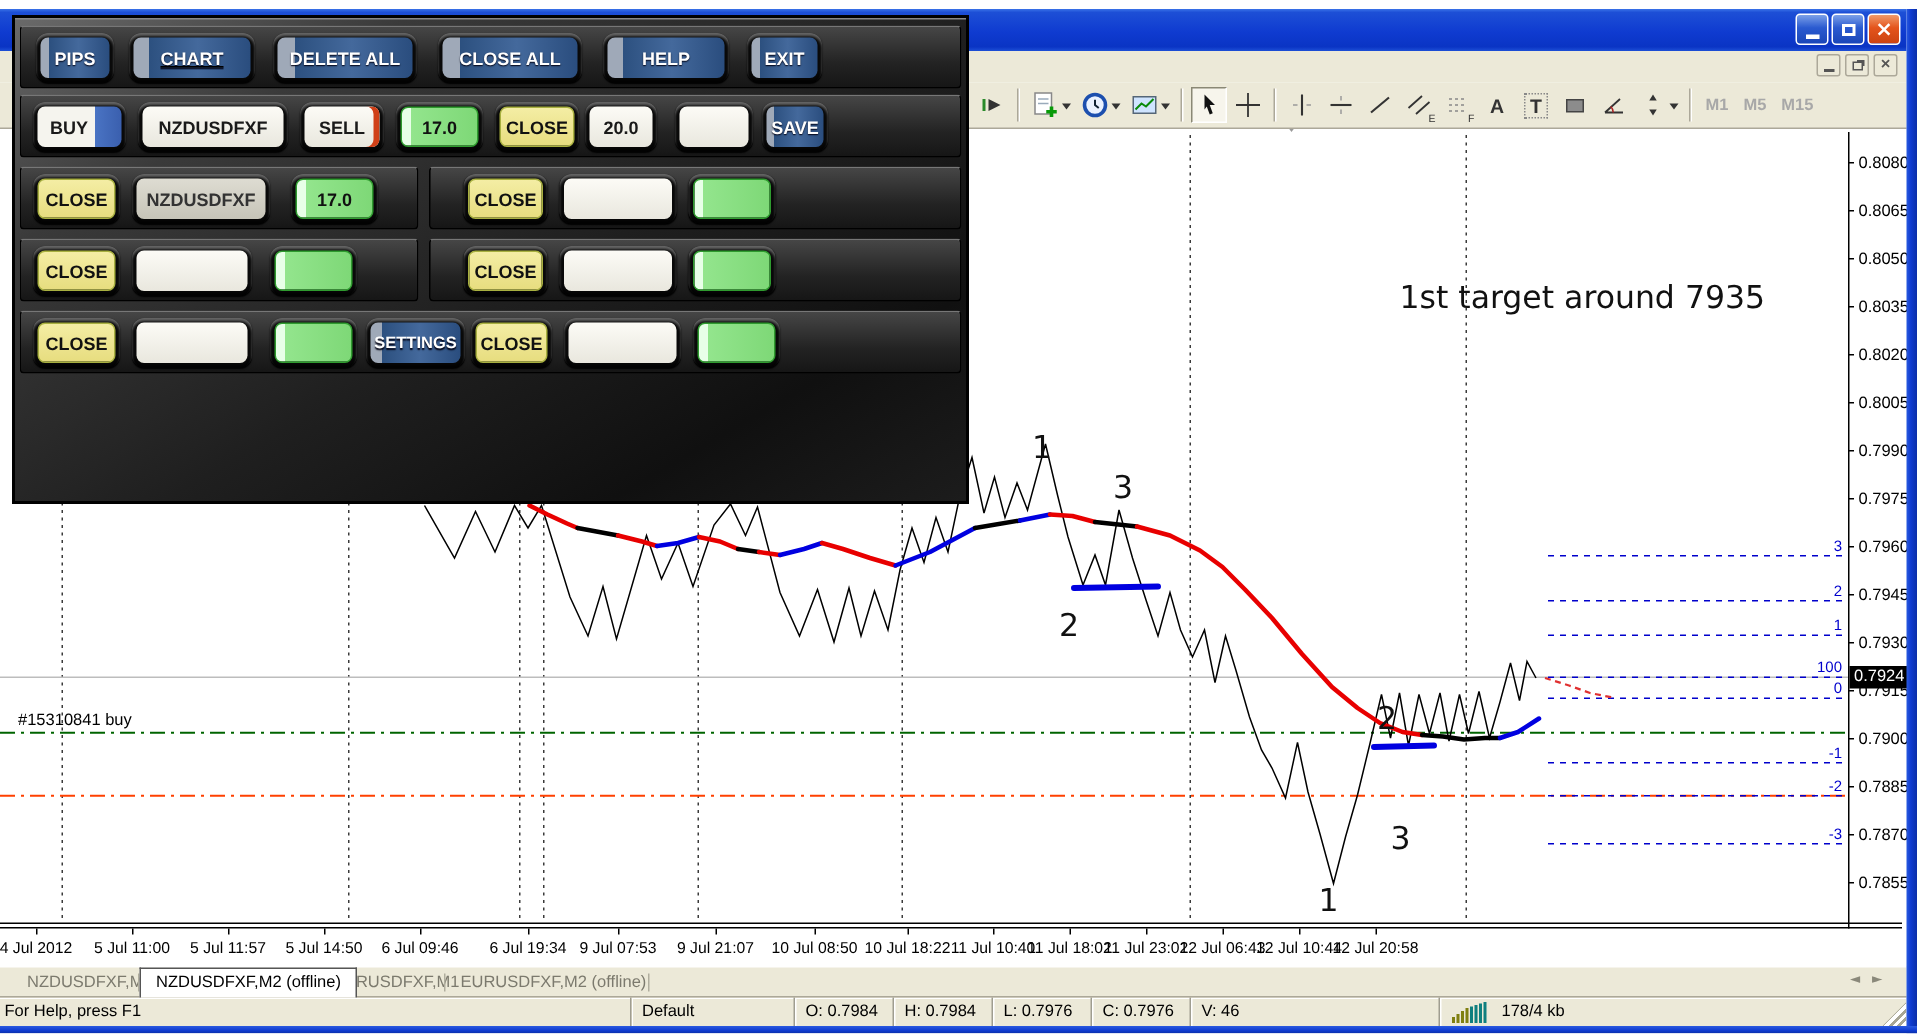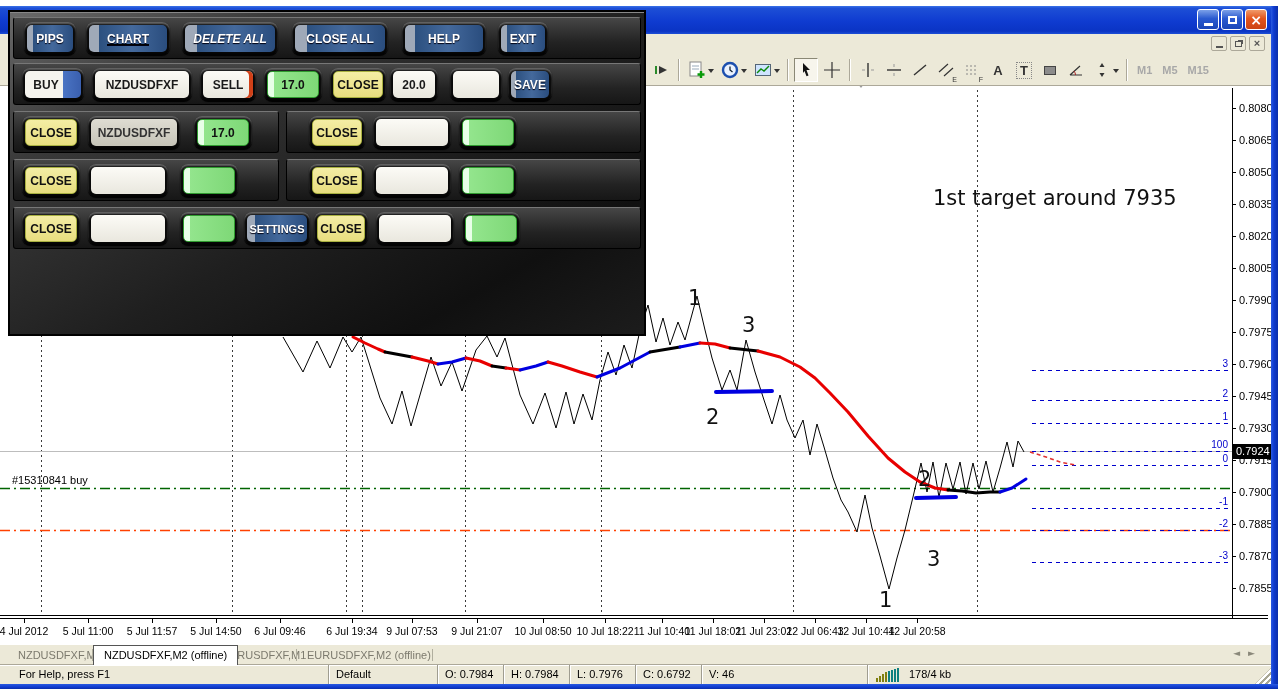--- a/index.html
+++ b/index.html
@@ -82,21 +82,21 @@
   .tabsep{position:absolute;top:4px;width:1px;height:12px;background:#b0ae9e;}
   .tab-arrows{position:absolute;right:8px;top:3px;font-family:"DejaVu Sans",sans-serif;
     font-size:9px;color:#8a887a;letter-spacing:8px;}
 
   
   .statusbar{position:absolute;left:0;top:664px;right:7px;height:20px;background:#ece9d8;
     border-top:1px solid #aca899;box-shadow:inset 0 1px 0 #fff;display:flex;font-size:11px;}
   .sb-cell{height:100%;line-height:19px;padding-left:7px;overflow:hidden;white-space:nowrap;
     border-left:1px solid #9f9d90;box-shadow:inset 1px 0 0 #fff;}
   .sb-cell:first-child{border-left:none;box-shadow:none;}
-  .sb-help{width:328px;padding-left:19px;}
+  .sb-help{width:420px;padding-left:3px;}
   .sb-profile{width:109px;}
   .sb-time{width:206px;}
   .sb-o,.sb-h,.sb-l,.sb-c{width:66px;}
   .sb-v{width:166px;}
   .sb-conn{flex:1;display:flex;align-items:center;gap:10px;padding-left:8px;position:relative;}
   .conn-bars{display:flex;align-items:flex-end;gap:1px;height:14px;margin-top:1px;}
   .conn-bars i{display:block;width:2px;}
   .grip{position:absolute;right:0;bottom:0;width:16px;height:16px;
     background:repeating-linear-gradient(135deg,#fff 0 2px,#a8a694 2px 4px);
     clip-path:polygon(100% 0,100% 100%,0 100%);}
@@ -395,21 +395,21 @@
   </div>
 
   <div class="ea-panel">
     <div class="strip" style="top:5px;height:42px;">
       <span class="pbtn pb-blue" style="left:10px;width:52px;">
           <span>PIPS</span>
         </span>
       <span class="pbtn pb-blue" style="left:72px;width:84px;text-decoration:underline;">
           <span>CHART</span>
         </span>
-      <span class="pbtn pb-blue" style="left:168px;width:96px;font-style:italic;">
+      <span class="pbtn pb-blue" style="left:168px;width:96px;">
           <span>DELETE ALL</span>
         </span>
       <span class="pbtn pb-blue" style="left:278px;width:96px;">
           <span>CLOSE ALL</span>
         </span>
       <span class="pbtn pb-blue" style="left:388px;width:84px;">
           <span>HELP</span>
         </span>
       <span class="pbtn pb-blue" style="left:484px;width:50px;">
           <span>EXIT</span>
@@ -520,21 +520,21 @@
     <span class="tabsep" style="left:432px;"></span>
     <span class="tab-arrows"><span>◄</span><span>►</span></span>
   </div>
 
   <div class="statusbar">
     <span class="sb-cell sb-help">For Help, press F1</span>
     <span class="sb-cell sb-profile">Default</span>
     <span class="sb-cell sb-o">O: 0.7984</span>
     <span class="sb-cell sb-h">H: 0.7984</span>
     <span class="sb-cell sb-l">L: 0.7976</span>
-    <span class="sb-cell sb-c">C: 0.6792</span>
+    <span class="sb-cell sb-c">C: 0.7976</span>
     <span class="sb-cell sb-v">V: 46</span>
     <span class="sb-cell sb-conn">
       <span class="conn-bars">
         <i style="height:4px;background:#7f7f10"></i>
           <i style="height:6px;background:#7f7f10"></i>
         <i style="height:8px;background:#7f7f10"></i>
           <i style="height:10px;background:#7f7f10"></i>
         <i style="height:11px;background:#0f7f7f"></i>
           <i style="height:12px;background:#0f7f7f"></i>
         <i style="height:13px;background:#0f7f7f"></i>

